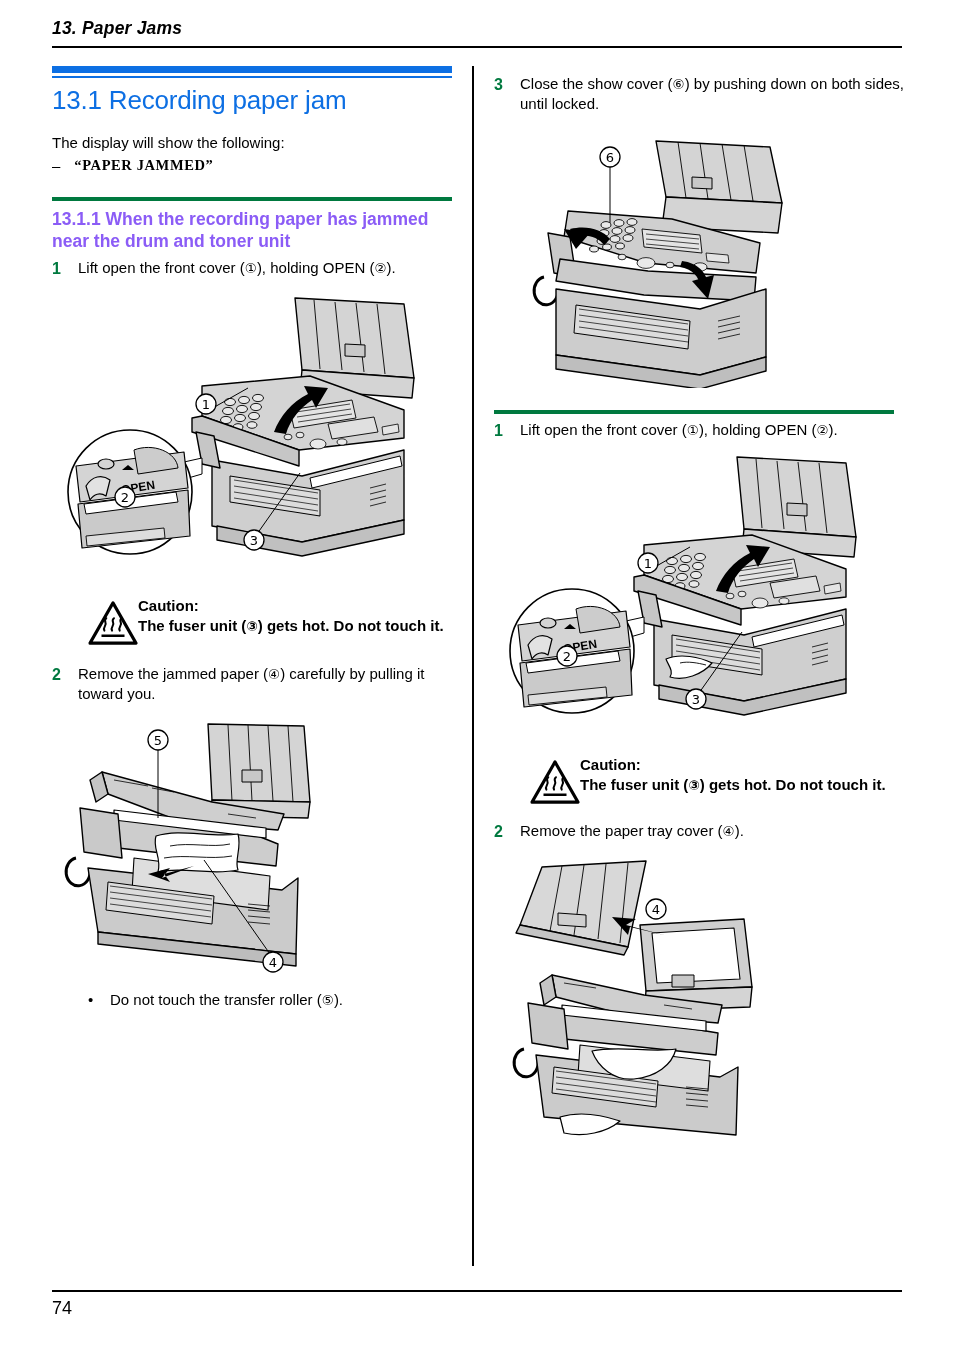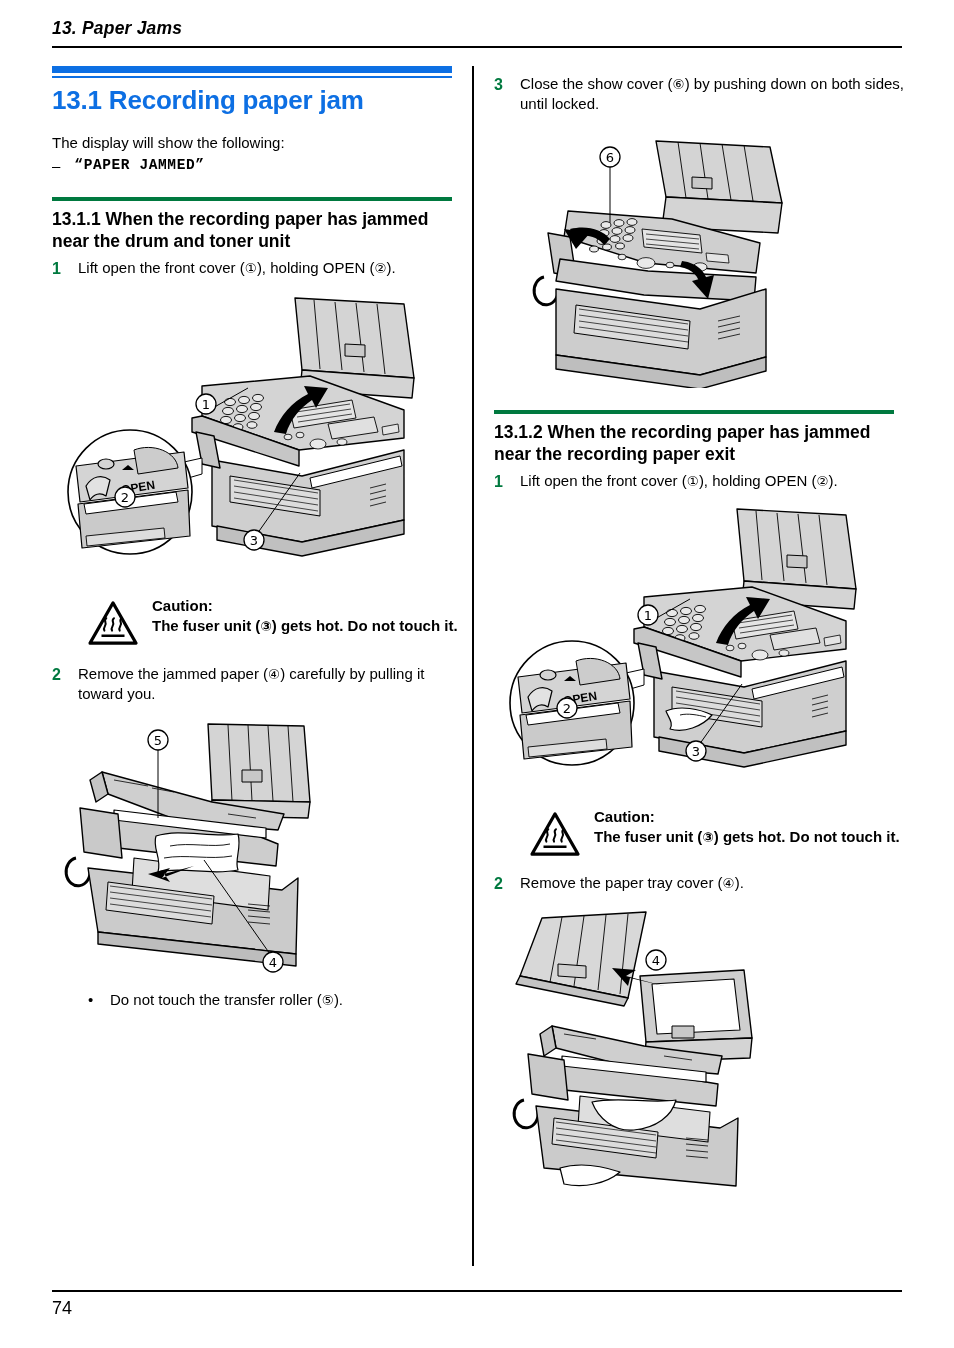--- a/index.html
+++ b/index.html
@@ -71,57 +71,57 @@
     background: #0d6fe3;
   }
   .blue-bar-thin {
     width: 400px;
     height: 2px;
     background: #0d6fe3;
     margin-top: 3px;
   }
   h1.section-title {
     font-size: 26px;
-    font-weight: bold;
+    font-weight: normal;
     color: #0d6fe3;
     margin: 7px 0 8px 0;
     letter-spacing: -0.2px;
   }
   .body-line {
     font-size: 15px;
     line-height: 1.35;
     margin: 17px 0 3px 0;
   }
   .display-line {
     font-size: 15px;
     line-height: 1.35;
     margin: 0;
     display: flex;
     gap: 14px;
   }
   .dash { display: inline-block; }
   .mono-quote {
-    font-family: Liberation Mono, monospace;
+    font-family: Liberation Serif, serif;
     font-size: 14.5px;
     font-weight: bold;
     letter-spacing: 0.6px;
     text-align: right;
   }
 
   
   .green-rule {
     width: 400px;
     height: 4px;
     background: #00793f;
     margin-top: 20px;
   }
   h2.subsection-title {
     font-size: 17.5px;
     font-weight: bold;
-    color: #000000;
+    color: #8b5cf6;
     margin: 7px 0 6px 0;
     line-height: 1.28;
   }
 
   
   .step {
     display: flex;
     margin: 6px 0 2px 0;
   }
   .step-num {
@@ -135,21 +135,21 @@
   .step-text {
     font-size: 15px;
     line-height: 1.35;
     flex: 1;
   }
 
   
   .caution {
     display: flex;
     margin: 16px 0 0 36px;
-    gap: 14px;
+    gap: 0;
     align-items: flex-start;
   }
   .caution-icon {
     flex: 0 0 50px;
     width: 50px;
     height: 46px;
     margin-top: 4px;
   }
   .caution-text {
     font-size: 15px;
@@ -525,21 +525,20 @@
 
         <g>
           <line x1="116" y1="34" x2="116" y2="90" stroke="#000" stroke-width="1"></line>
           <circle cx="116" cy="24" r="10" fill="#fff" stroke="#000" stroke-width="1.3"></circle>
           <text x="116" y="29" text-anchor="middle" font-family="DejaVu Sans, sans-serif" font-size="13">6</text>
         </g>
       </svg>
     </div>
 
     <div class="green-rule" style="margin-top:22px;"></div>
-    <h2 class="subsection-title">13.1.2 When the recording paper has jammed near the recording paper exit</h2>
 
     <div class="step">
       <div class="step-num">1</div>
       <div class="step-text"><span>Lift open the front cover (</span><span class="circnum">①</span><span>), holding OPEN (</span><span class="circnum">②</span><span>).</span></div>
     </div>
 
     <div class="figure" style="margin-top:8px;">
       <svg width="400" height="290" viewBox="0 0 400 290">
         <g fill="#d4d4d4" stroke="#000" stroke-width="1.4" stroke-linejoin="round">
           <path d="M243 8 L352 14 L362 88 L250 80 Z"></path>

